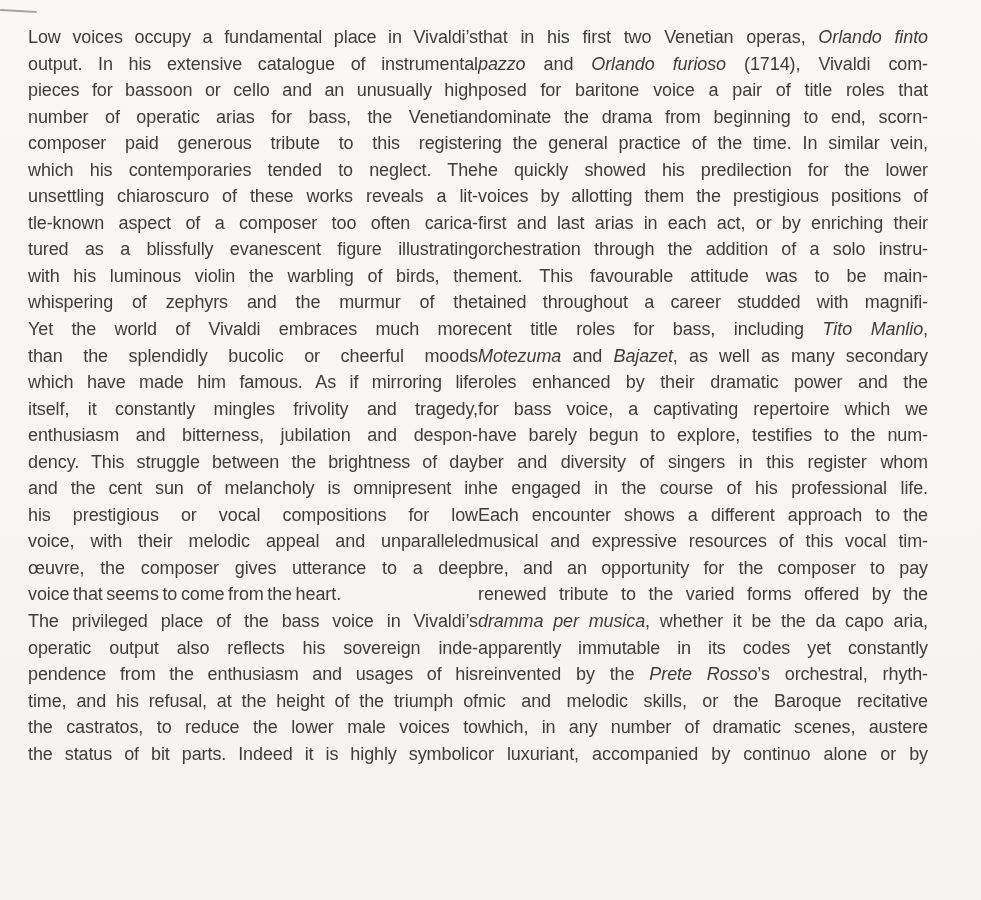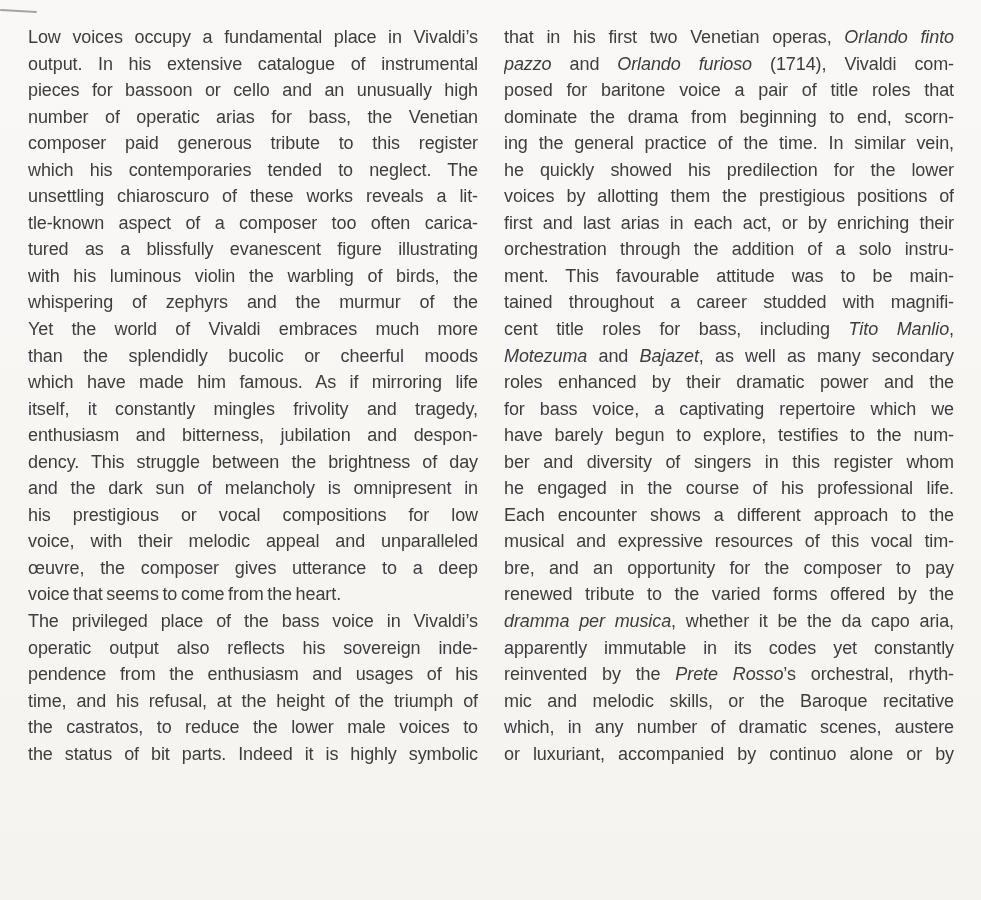--- a/index.html
+++ b/index.html
@@ -33,21 +33,20 @@
   .title {
     font-size: 27px;
     font-weight: 400;
     letter-spacing: 0.6px;
     color: #343434;
     margin: 0 0 17px 2px;
     line-height: 34px;
   }
   .columns {
     display: flex;
-    gap: 26px;
   }
   .col {
     width: 450px;
     flex: 0 0 450px;
   }
   .paragraph {
     margin: 0;
   }
   .line {
     height: 26.55px;
@@ -87,21 +86,21 @@
           <div class="line"><span>with his luminous violin the warbling of birds, the</span></div>
           <div class="line"><span>whispering of zephyrs and the murmur of the</span></div>
         </div>
         <div class="paragraph">
           <div class="line"><span>Yet the world of Vivaldi embraces much more</span></div>
           <div class="line"><span>than the splendidly bucolic or cheerful moods</span></div>
           <div class="line"><span>which have made him famous. As if mirroring life</span></div>
           <div class="line"><span>itself, it constantly mingles frivolity and tragedy,</span></div>
           <div class="line"><span>enthusiasm and bitterness, jubilation and despon-</span></div>
           <div class="line"><span>dency. This struggle between the brightness of day</span></div>
-          <div class="line"><span>and the dark sun of melancholy is omnipresent in</span></div>
+          <div class="line"><span>and the cent sun of melancholy is omnipresent in</span></div>
           <div class="line"><span>his prestigious or vocal compositions for low</span></div>
           <div class="line"><span>voice, with their melodic appeal and unparalleled</span></div>
           <div class="line"><span>œuvre, the composer gives utterance to a deep</span></div>
           <div class="line line-last"><span>voice that seems to come from the heart.</span></div>
         </div>
         <div class="paragraph">
           <div class="line"><span>The privileged place of the bass voice in Vivaldi’s</span></div>
           <div class="line"><span>operatic output also reflects his sovereign inde-</span></div>
           <div class="line"><span>pendence from the enthusiasm and usages of his</span></div>
           <div class="line"><span>time, and his refusal, at the height of the triumph of</span></div>

